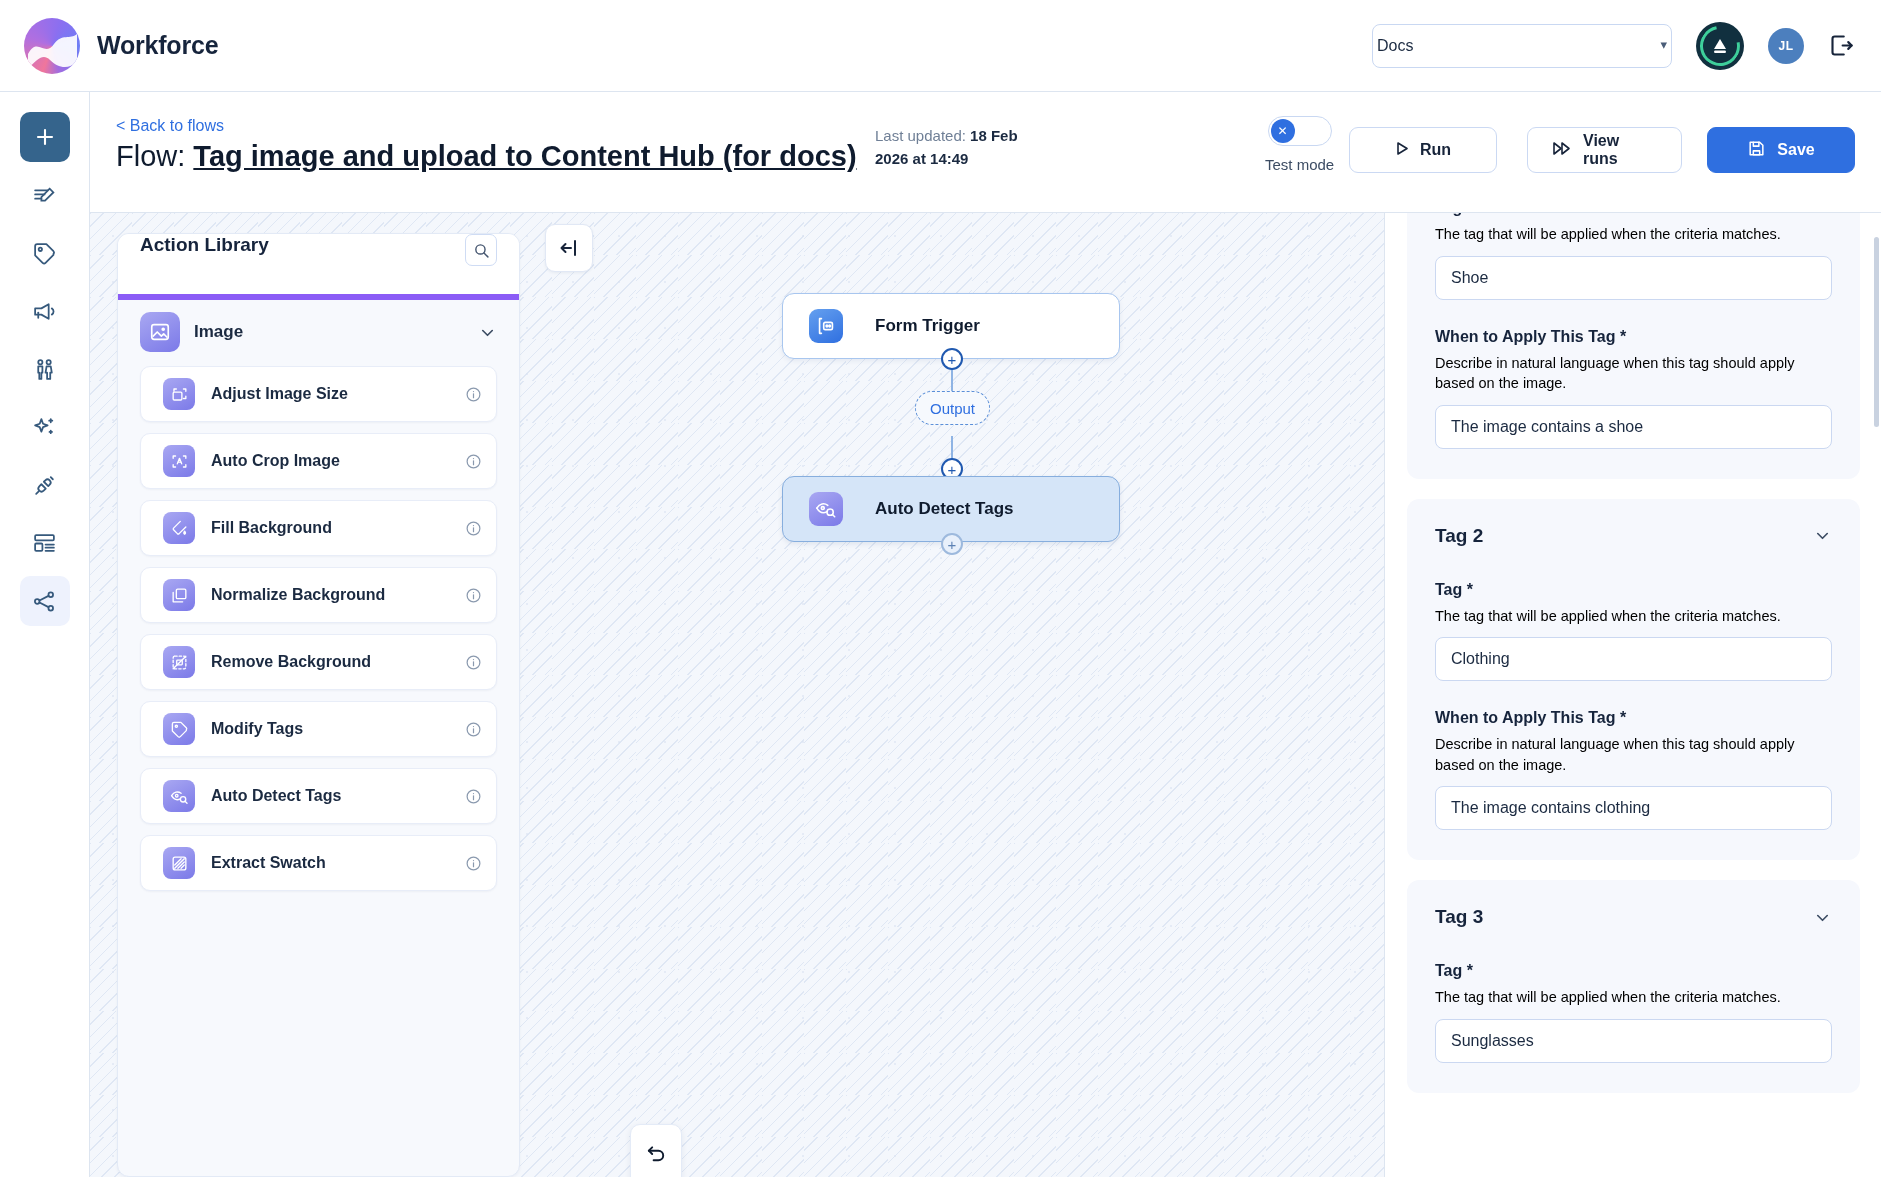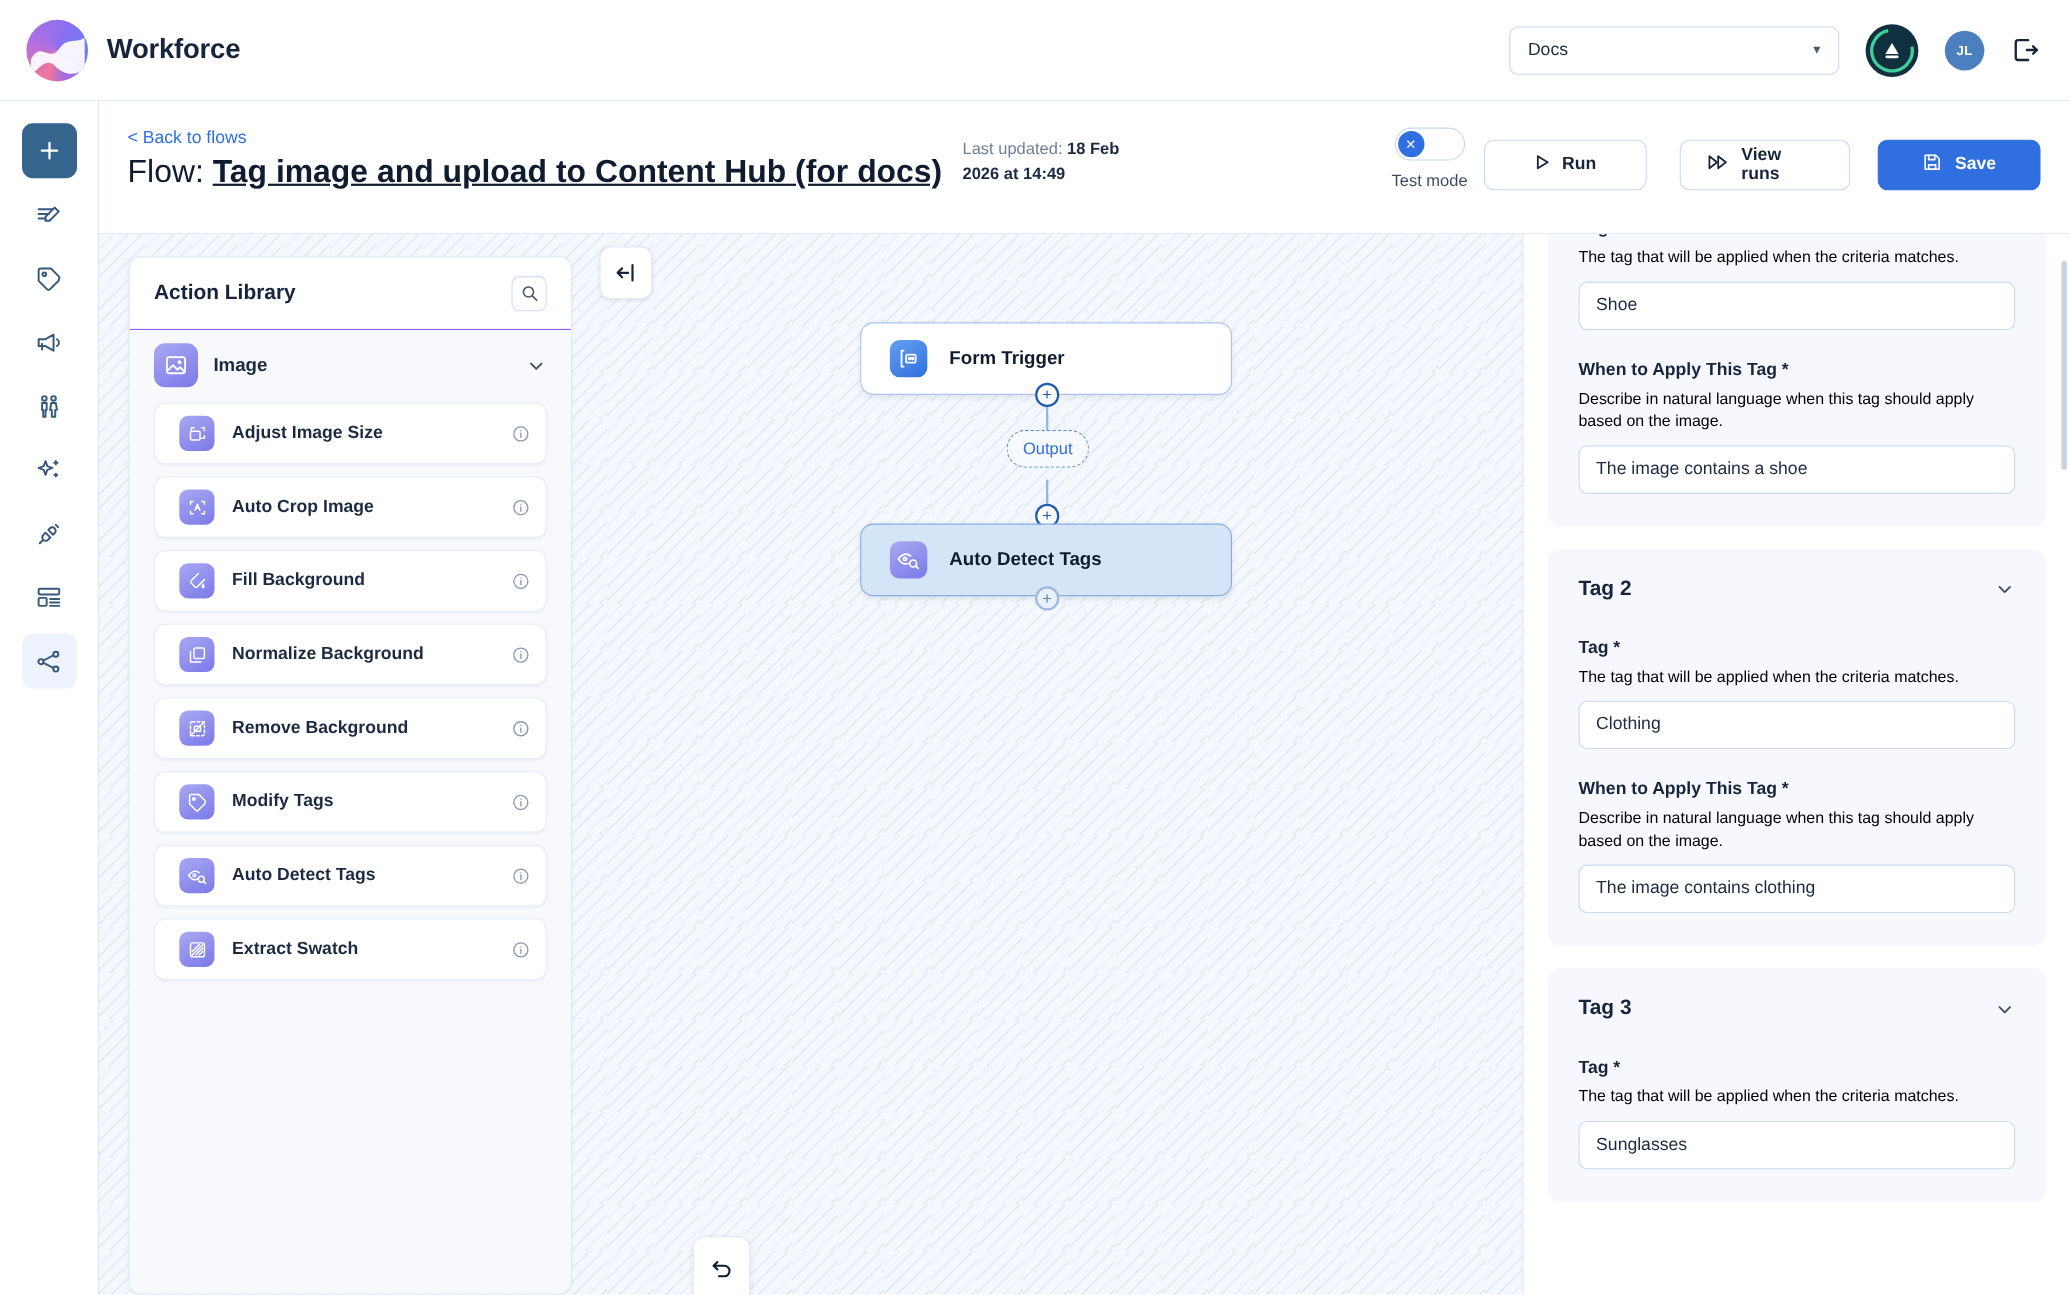--- a/index.html
+++ b/index.html
@@ -29,21 +29,21 @@
   .brand-name { font-size: 25px; font-weight: bold; letter-spacing: -0.2px; color: #16243c; }
 
   .topbar-right {
     margin-left: auto; margin-right: 26px;
     display: flex; align-items: center; gap: 24px;
   }
   .env-select {
     width: 300px; height: 44px;
     border: 1px solid #c9d8f2; border-radius: 8px;
     background: #fff;
-    display: flex; align-items: center; padding: 0 16px;
+    display: flex; align-items: center; padding: 0 4px;
     font-size: 16px; color: #1b2a41;
     cursor: pointer;
   }
   .env-select .caret { margin-left: auto; display: flex; flex-direction: column; line-height: 0.62; font-size: 13px; color: #4a5d78; }
   .app-badge {
     width: 48px; height: 48px; border-radius: 50%;
     background: #11303f;
     display: flex; align-items: center; justify-content: center;
     position: relative; cursor: pointer;
   }
@@ -146,22 +146,22 @@
 
   
   .library {
     position: absolute; left: 27px; top: 20px; width: 403px; height: 944px;
     background: #f7f9fd;
     border: 1px solid #e3eaf6; border-radius: 12px;
     box-shadow: 0 1px 3px rgba(30,50,90,0.05);
     overflow: hidden;
   }
   .library-head {
-    height: 66px; background: #ffffff; border-bottom: 1px solid #8b5cf6;
-    display: flex; align-items: center; padding: 0 22px;
+    height: 66px; background: #ffffff; border-bottom: 6px solid #8b5cf6;
+    display: flex; padding: 0 22px;
   }
   .library-title { font-size: 19px; font-weight: bold; color: #16243c; }
   .search-btn {
     margin-left: auto; width: 32px; height: 32px;
     border: 1px solid #cfdcf4; border-radius: 7px; background: #fff;
     display: flex; align-items: center; justify-content: center;
     color: #44556f; cursor: pointer;
   }
   .cat-row {
     display: flex; align-items: center; gap: 14px;
@@ -199,21 +199,21 @@
     width: 48px; height: 48px; border-radius: 10px;
     background: #ffffff; border: 1px solid #e1e8f5;
     box-shadow: 0 1px 3px rgba(30,50,90,0.07);
     display: flex; align-items: center; justify-content: center;
     color: #17243a; cursor: pointer;
   }
 
   
   .node {
     position: absolute; border-radius: 12px;
-    display: flex; align-items: center; gap: 20px;
+    display: flex; align-items: center; gap: 32px;
     padding: 16px 26px; cursor: pointer;
   }
   .node-trigger {
     left: 692px; top: 80px; width: 338px; height: 66px;
     background: #ffffff; border: 1px solid #a8c6ef;
     box-shadow: 0 2px 5px rgba(40,70,120,0.08);
   }
   .node-selected {
     left: 692px; top: 263px; width: 338px; height: 66px;
     background: #d5e5f8; border: 1.5px solid #87aede;

